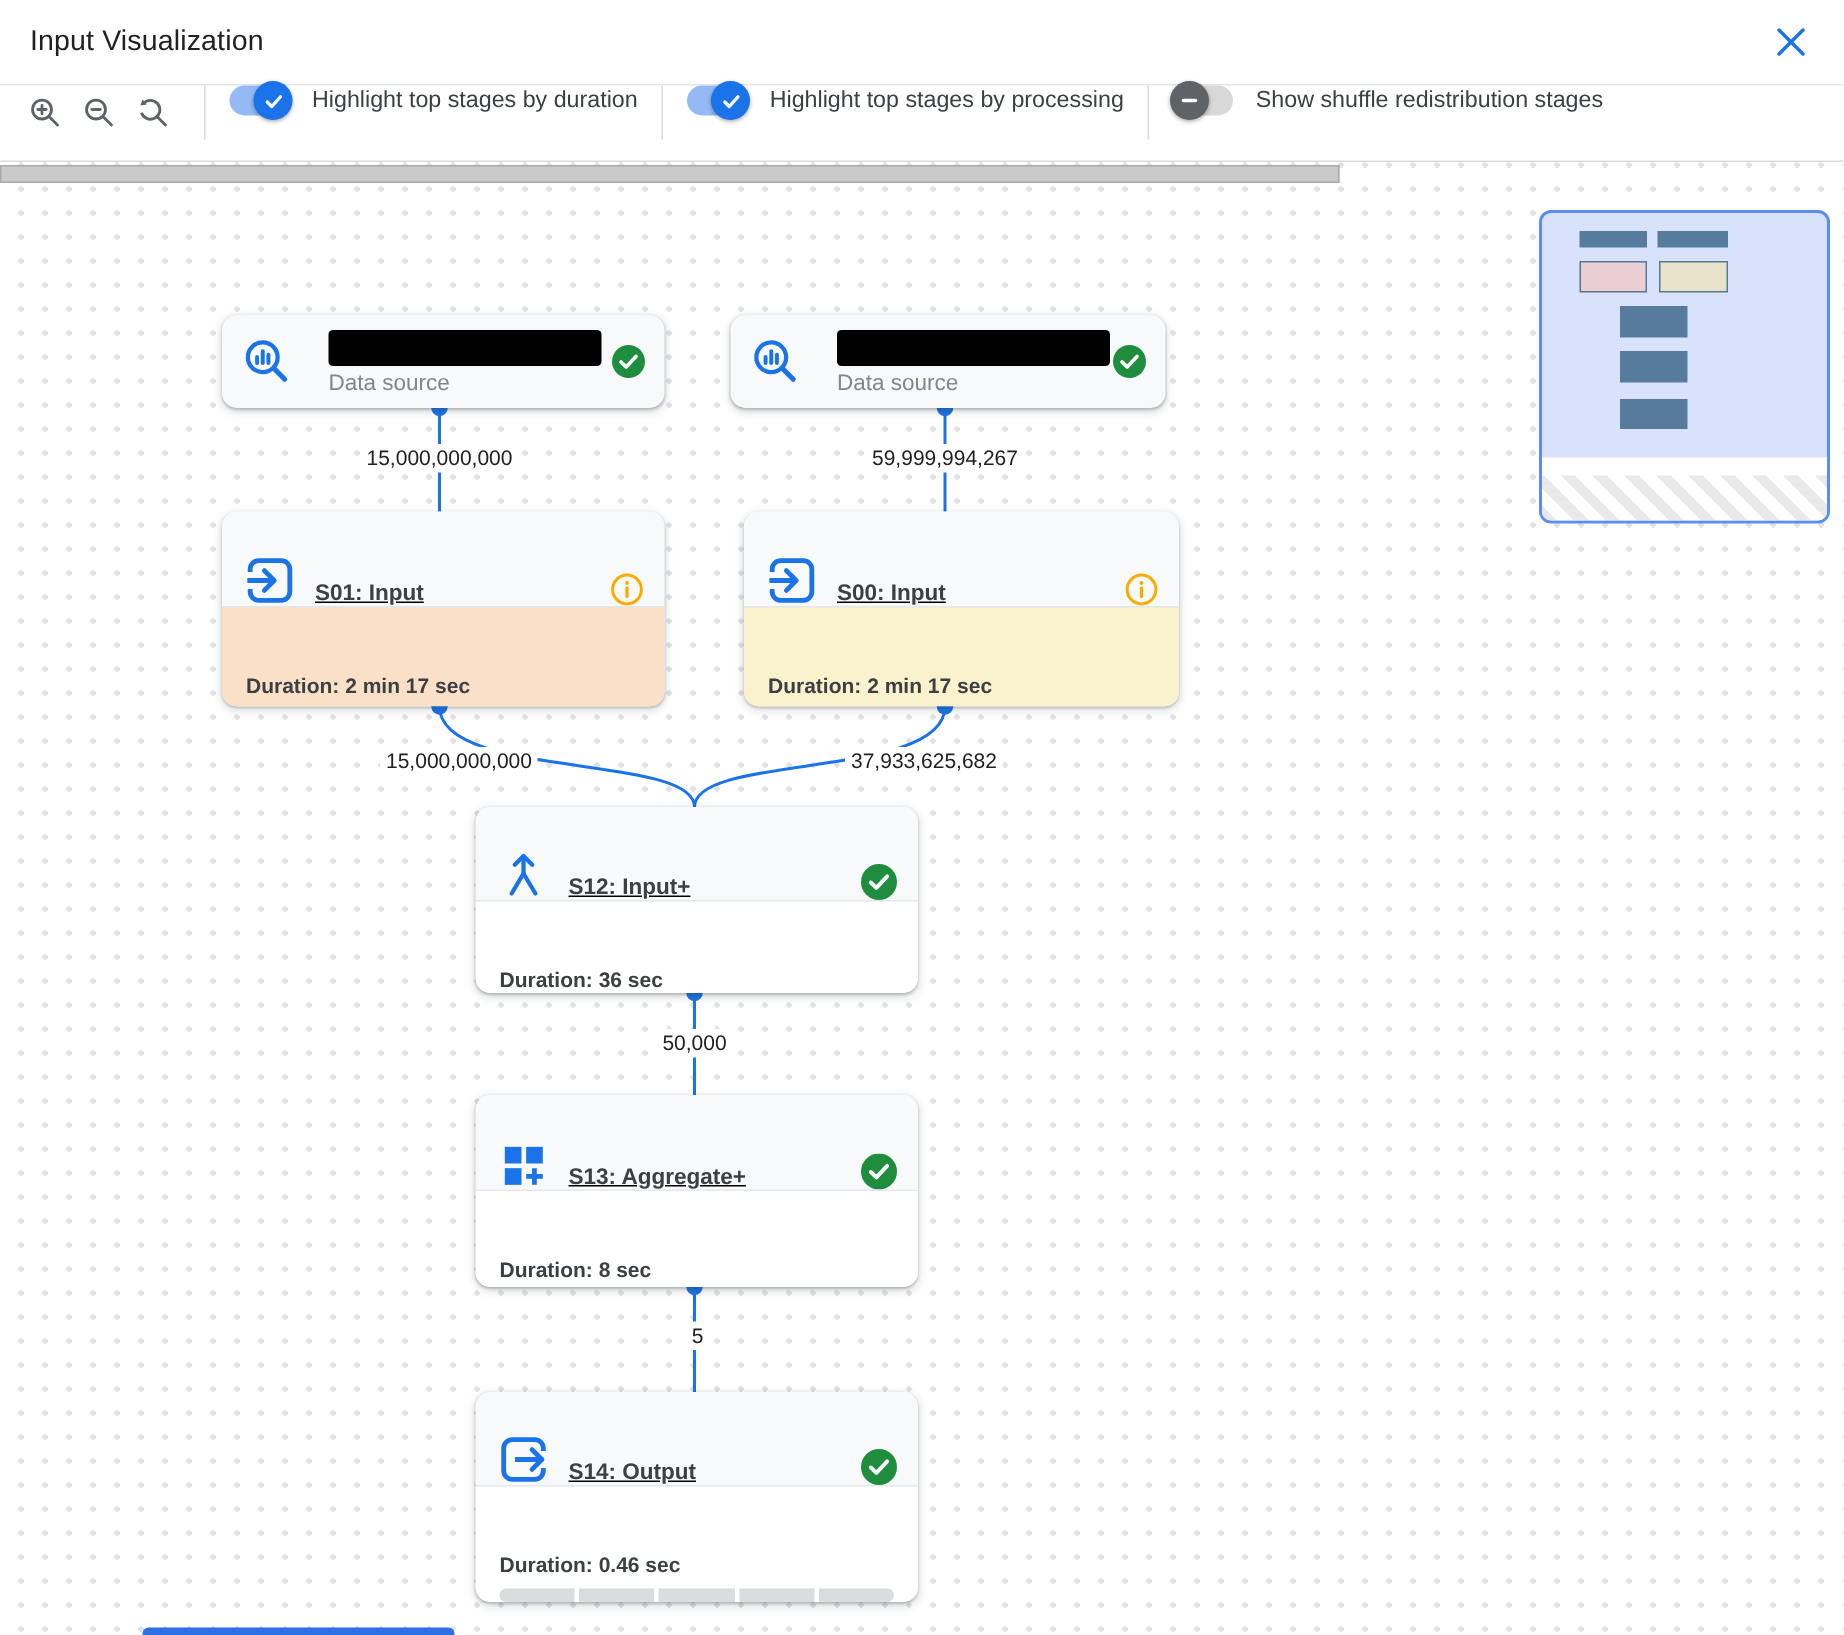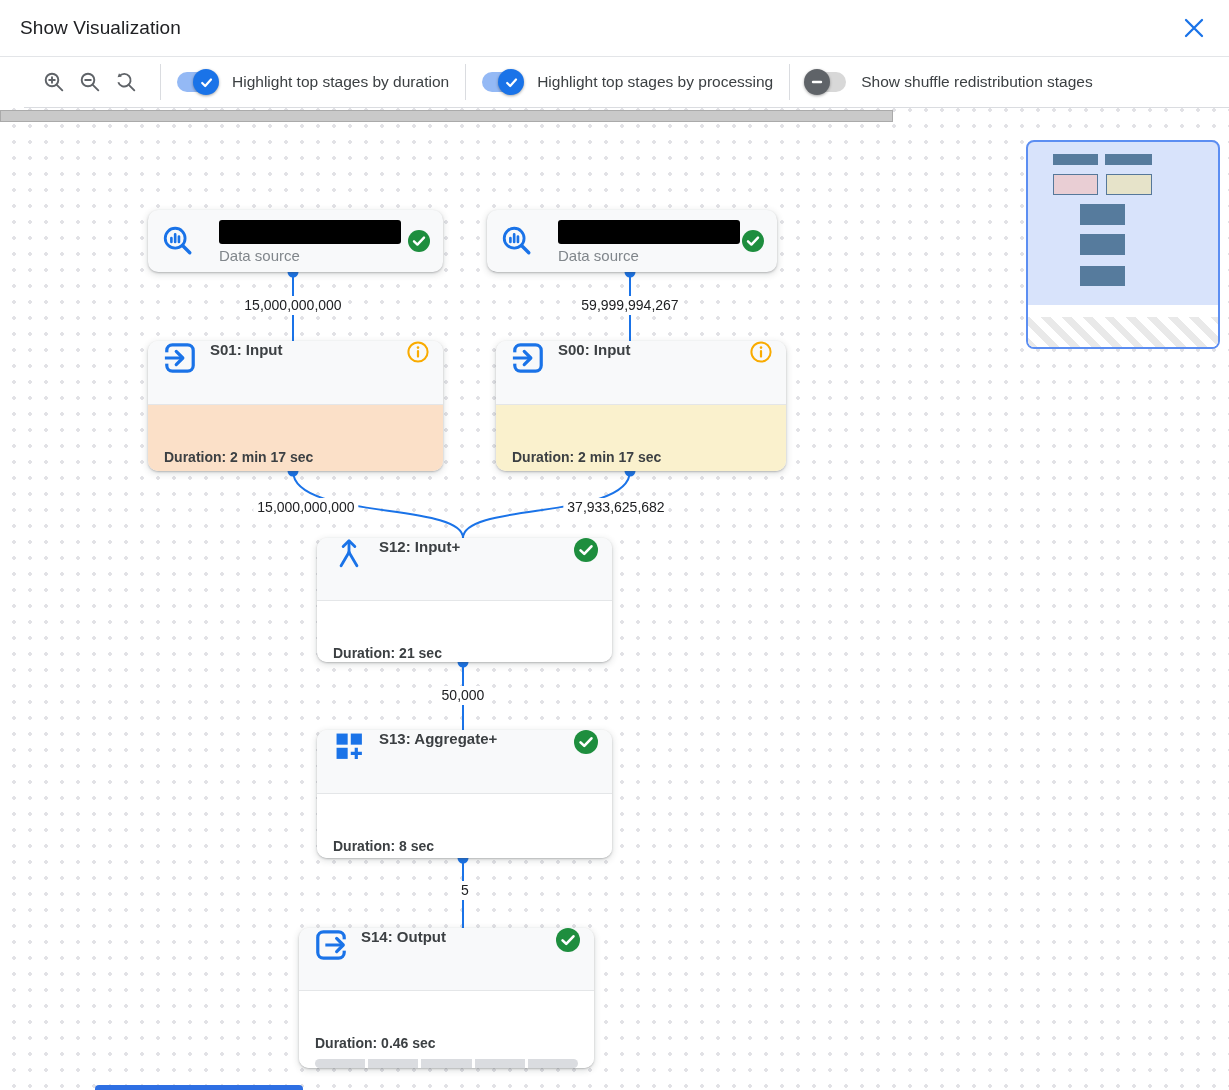--- a/index.html
+++ b/index.html
@@ -9,21 +9,21 @@
 
   
   .header { position:relative; height:57px; border-bottom:1px solid #e3e5e8;
     display:flex; align-items:center; padding:0 20px; }
   .title { font-size:19px; color:#202124; font-weight:400; letter-spacing:.1px; }
   .close-btn { margin-left:auto; background:none; border:none; cursor:pointer;
     width:30px; height:30px; display:flex; align-items:center; justify-content:center; }
 
   
   .toolbar { position:relative; height:51px; border-bottom:1px solid #dadce0;
-    display:flex; align-items:center; padding-left:12px;margin-left:24px; }
+    display:flex; align-items:flex-start; padding-left:12px; }
   .tool-btn { background:none; border:none; cursor:pointer; width:36px; height:36px;
     display:flex; align-items:center; justify-content:center; }
   .vdiv { width:1px; height:36px; background:#dadce0; margin:0 16px; }
   .toggle-group { display:flex; align-items:center; }
   .toggle { position:relative; width:40px; height:20px; border-radius:10px;
     display:inline-block; cursor:pointer; flex:none; }
   .toggle.on  { background:#94b9f5; }
   .toggle.off { background:#d8d8d8; }
   .knob { position:absolute; top:-3px; width:26px; height:26px; border-radius:50%;
     display:flex; align-items:center; justify-content:center;
@@ -46,22 +46,22 @@
 
   
   .card { position:absolute; border-radius:10px; overflow:hidden; cursor:pointer;
     box-shadow:0 1px 2px rgba(60,64,67,.3), 0 2px 6px 1px rgba(60,64,67,.15); }
   .ds-card { background:#f8f9fa; display:flex; align-items:center; padding:0 13px; }
   .ds-mid { margin-left:24px; padding-top:1px; }
   .redact { width:182px; height:24px; background:#000; border-radius:3px; }
   .ds-label { font-size:15px; color:#80868b; margin-top:3px; }
   .right-badge { margin-left:auto; flex:none; display:flex; }
 
-  .stage-top { height:62px; background:#f8f9fa; display:flex; align-items:flex-start;
-    padding:0 14px; }
+  .stage-top { height:62px; background:#f8f9fa; display:flex; align-items:flex-end;
+    padding:0 14px;text-decoration:underline; }
   .stage-top.h63 { height:63px; }
   .nicon { width:36px; flex:none; display:flex; align-items:center; justify-content:center; }
   .stitle { margin-left:12px; font-size:15px; font-weight:700; color:#3c4043; white-space:nowrap; }
   .stage-bottom { border-top:1px solid #e4e6e8; background:#fff; padding:12px 16px 0; }
   .stage-bottom.hl-duration   { background:#fbe0c8; }
   .stage-bottom.hl-processing { background:#faf1cd; }
   .dur { font-size:14px; font-weight:700; color:#3c4043;margin-top:32px; }
   .pbar { display:flex; gap:3px; height:9px; margin-top:8px; }
   .pbar .seg { flex:1; background:#dadce0; }
   .pbar .seg:first-child { border-radius:5px 0 0 5px; }
@@ -85,21 +85,21 @@
     background:#2e6fe3; border-radius:4px 4px 0 0; }
 
   svg { display:block; }
 </style>
 </head>
 <body>
 
 <div class="app">
 
   <div class="header">
-    <div class="title">Show Visualization</div>
+    <div class="title">Input Visualization</div>
     <button class="close-btn">
       <svg width="22" height="22" viewBox="0 0 22 22">
         <path d="M3 3 L19 19 M19 3 L3 19" stroke="#1a73e8" stroke-width="2.3" stroke-linecap="round"></path>
       </svg>
     </button>
   </div>
 
   <div class="toolbar">
     <button class="tool-btn">
       <svg width="24" height="24" viewBox="0 0 24 24" fill="none" stroke="#5f6368" stroke-width="1.9">
@@ -303,21 +303,21 @@
         </span>
         <span class="stitle">S12: Input+</span>
         <span class="right-badge">
           <svg width="24" height="24" viewBox="0 0 22 22">
             <circle cx="11" cy="11" r="11" fill="#1e8e3e"></circle>
             <path d="M6 11.3 L9.4 14.6 L16 7.6" stroke="#fff" stroke-width="2.4" fill="none" stroke-linecap="round" stroke-linejoin="round"></path>
           </svg>
         </span>
       </div>
       <div class="stage-bottom" style="height:62px;">
-        <div class="dur">Duration: 21 sec</div>
+        <div class="dur">Duration: 36 sec</div>
         <div class="pbar p20">
           <i class="seg"></i>
             <i class="seg"></i>
             <i class="seg"></i>
             <i class="seg"></i>
             <i class="seg"></i>
         </div>
       </div>
     </div>
 
@@ -344,21 +344,21 @@
         <div class="pbar p2">
           <i class="seg"></i>
             <i class="seg"></i>
             <i class="seg"></i>
             <i class="seg"></i>
             <i class="seg"></i>
         </div>
       </div>
     </div>
 
-    <div class="card" style="left:299px; top:820px; width:295px;">
+    <div class="card" style="left:317px; top:820px; width:295px;">
       <div class="stage-top">
         <span class="nicon">
           <svg width="34" height="34" viewBox="0 0 36 36" fill="none">
             <rect x="4" y="4" width="28" height="28" rx="6" stroke="#1a73e8" stroke-width="3.4"></rect>
             <rect x="28" y="12" width="8" height="12" fill="#f8f9fa"></rect>
             <path d="M12 18 H30" stroke="#1a73e8" stroke-width="3.4"></path>
             <path d="M24 11 L31 18 L24 25" stroke="#1a73e8" stroke-width="3.4" stroke-linejoin="round" stroke-linecap="round"></path>
           </svg>
         </span>
         <span class="stitle">S14: Output</span>

